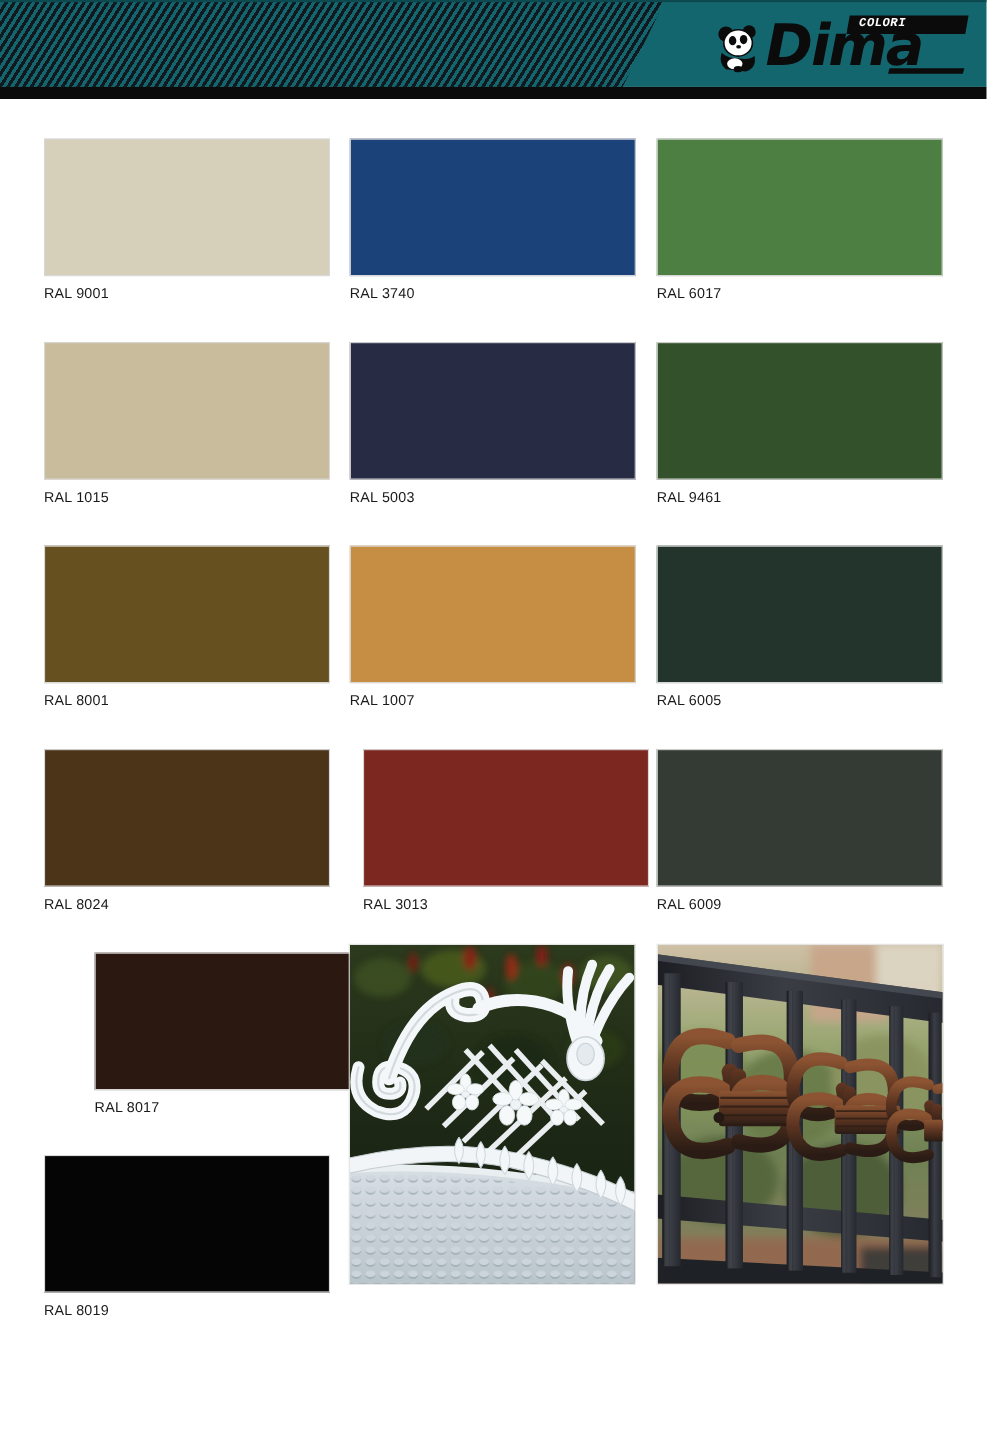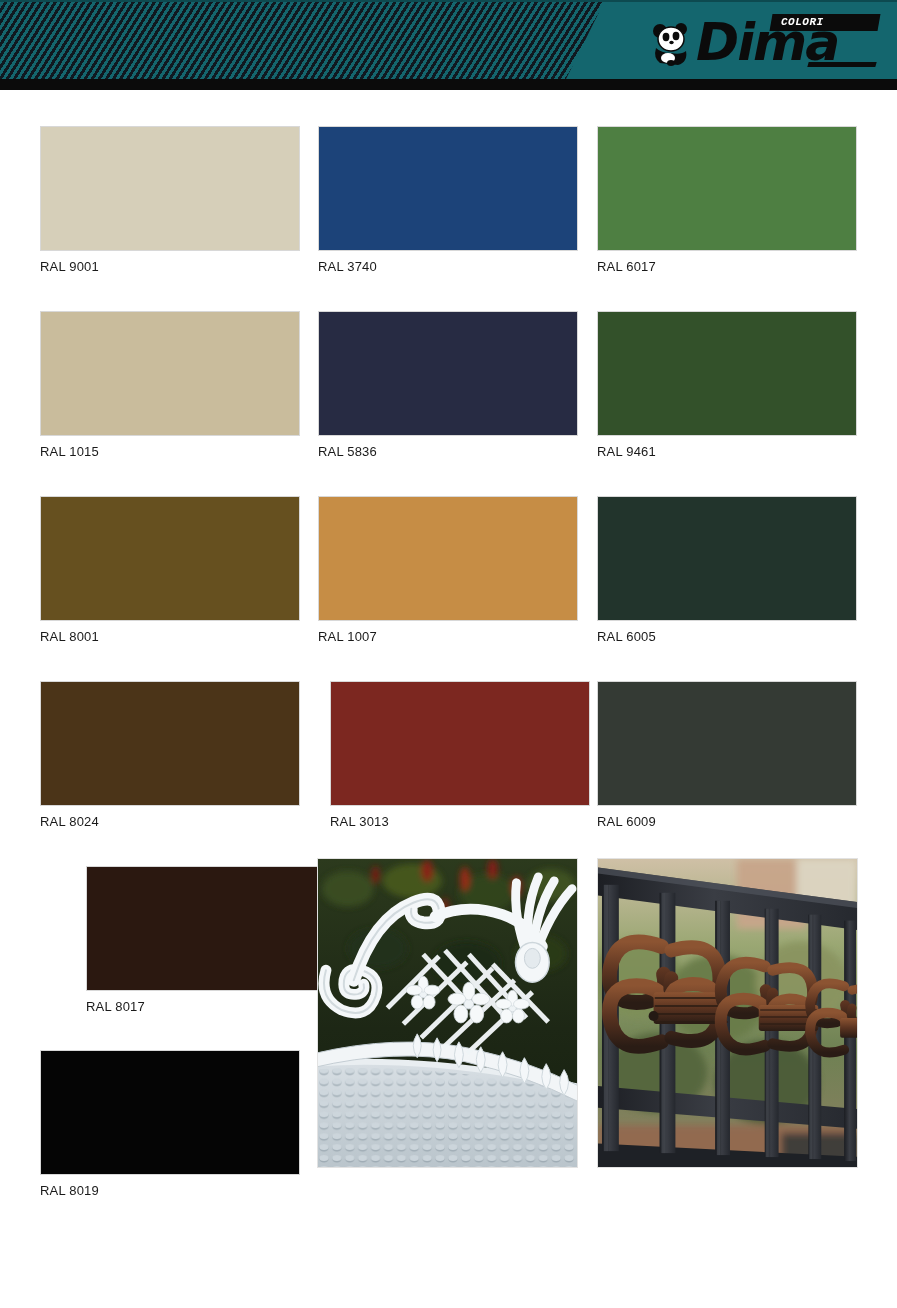--- a/index.html
+++ b/index.html
@@ -196,21 +196,21 @@
     <div class="cell" style="left: 597px; top: 36px;">
       <div class="swatch" title="#4e7f42" style="background: rgb(78, 127, 66);"></div>
       <div class="swatch-label">RAL 6017</div>
     </div>
     <div class="cell" style="left: 40px; top: 221px;">
       <div class="swatch" title="#c9bc9c" style="background: rgb(201, 188, 156);"></div>
       <div class="swatch-label">RAL 1015</div>
     </div>
     <div class="cell" style="left: 318px; top: 221px;">
       <div class="swatch" title="#272b43" style="background: rgb(39, 43, 67);"></div>
-      <div class="swatch-label">RAL 5836</div>
+      <div class="swatch-label">RAL 5003</div>
     </div>
     <div class="cell" style="left: 597px; top: 221px;">
       <div class="swatch" title="#33512a" style="background: rgb(51, 81, 42);"></div>
       <div class="swatch-label">RAL 9461</div>
     </div>
     <div class="cell" style="left: 40px; top: 406px;">
       <div class="swatch" title="#66501f" style="background: rgb(102, 80, 31);"></div>
       <div class="swatch-label">RAL 8001</div>
     </div>
     <div class="cell" style="left: 318px; top: 406px;">

